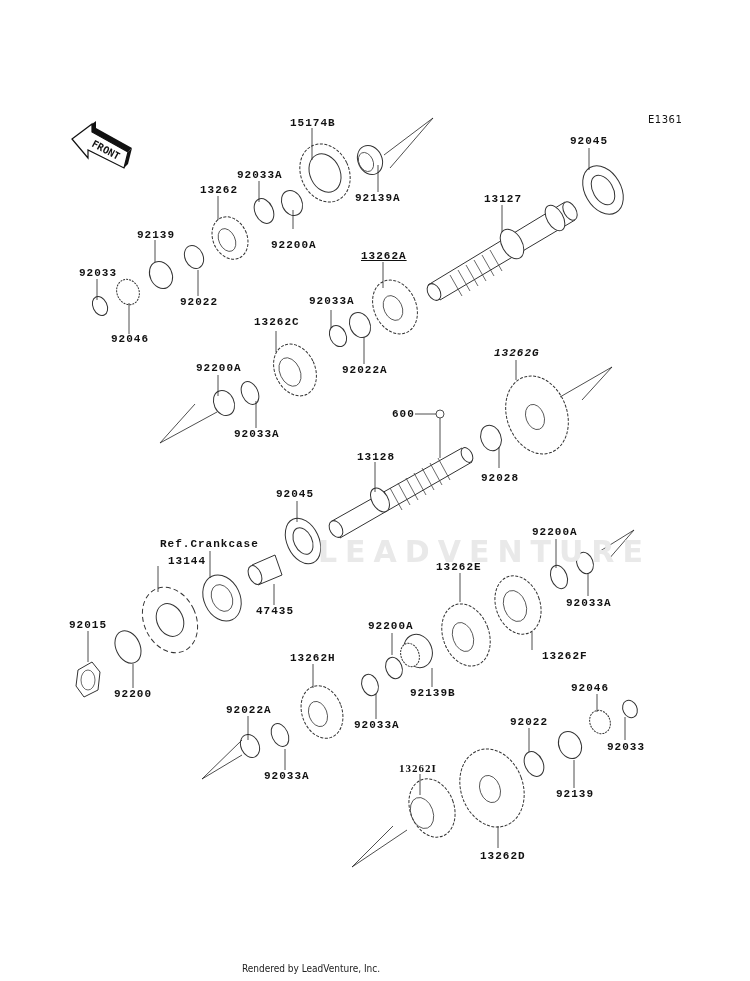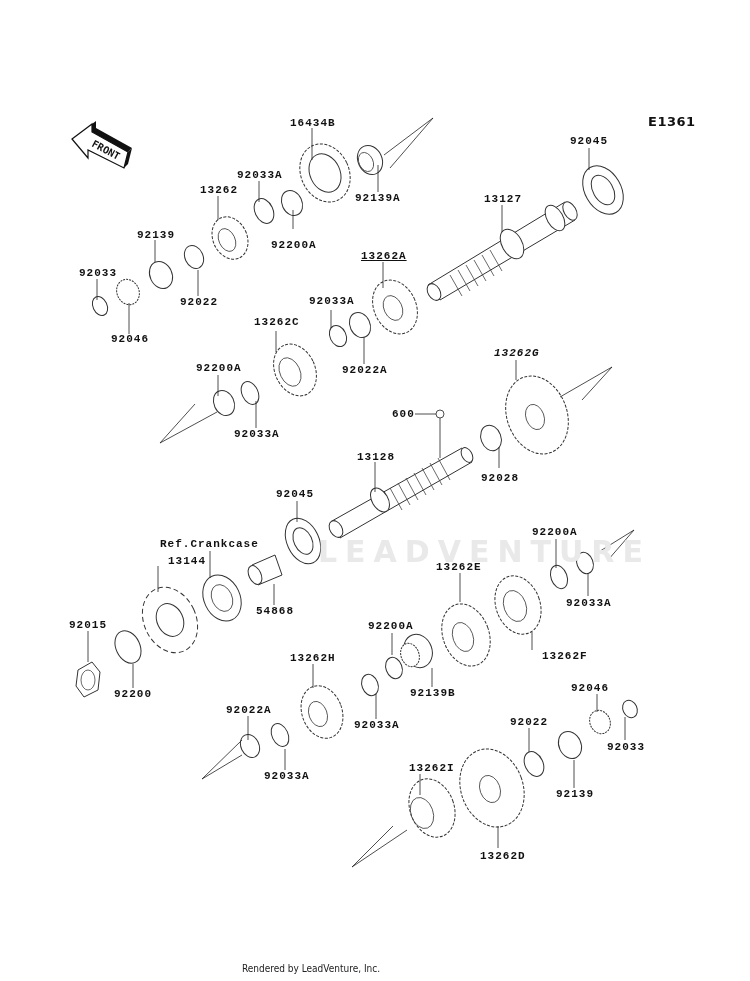--- a/index.html
+++ b/index.html
@@ -1,19 +1,19 @@
 <!DOCTYPE html>
 <html><head>
 <meta charset="utf-8">
 <style>
   html, body { margin: 0; padding: 0; background: #ffffff; }
   body { width: 750px; height: 981px; position: relative; overflow: hidden; font-family: "DejaVu Sans", sans-serif; }
   #diagram { position: absolute; left: 0; top: 0; width: 750px; height: 981px; }
   .lbl { position: absolute; font-family: "Liberation Mono", "DejaVu Sans Mono", monospace; font-weight: bold; font-size: 11px; color: #111; letter-spacing: 1px; white-space: nowrap; line-height: 12px; }
-  .code { position: absolute; font-family: "DejaVu Sans", sans-serif; font-weight: bold; font-size: 13px; color: #111; letter-spacing: 0.5px; }
+  .code { position: absolute; font-family: "DejaVu Sans", sans-serif; font-weight: normal; font-size: 10px; color: #111; letter-spacing: 0.5px; }
   .footer { position: absolute; left: 0; width: 622px; top: 963px; text-align: center; font-family: "DejaVu Sans Condensed", "DejaVu Sans", sans-serif; font-size: 10px; color: #222; }
   .wm { position: absolute; font-family: "DejaVu Sans", sans-serif; font-size: 30px; letter-spacing: 8px; color: #e9e9e9; left: 318px; top: 534px; font-weight: bold; }
   svg .part { fill: #fff; stroke: #333; stroke-width: 1; }
   svg .thin { fill: none; stroke: #444; stroke-width: 0.8; }
   svg .leader { fill: none; stroke: #222; stroke-width: 0.8; }
 </style>
 </head>
 <body>
 
 <div id="diagram">
@@ -227,21 +227,21 @@
       <line x1="420" y1="774" x2="420" y2="795"></line>
       <line x1="498" y1="826" x2="498" y2="848"></line>
     </g>
   </svg>
 
   <div class="wm">LEADVENTURE</div>
 
   <div class="code" style="left:648px;top:114px;">E1361</div>
 
   
-  <div class="lbl" style="left:290px;top:117px;">16434B</div>
+  <div class="lbl" style="left:290px;top:117px;">15174B</div>
   <div class="lbl" style="left:355px;top:192px;">92139A</div>
   <div class="lbl" style="left:237px;top:169px;">92033A</div>
   <div class="lbl" style="left:200px;top:184px;">13262</div>
   <div class="lbl" style="left:271px;top:239px;">92200A</div>
   <div class="lbl" style="left:137px;top:229px;">92139</div>
   <div class="lbl" style="left:180px;top:296px;">92022</div>
   <div class="lbl" style="left:79px;top:267px;">92033</div>
   <div class="lbl" style="left:111px;top:333px;">92046</div>
   <div class="lbl" style="left:570px;top:135px;">92045</div>
   <div class="lbl" style="left:484px;top:193px;">13127</div>
@@ -251,34 +251,34 @@
   <div class="lbl" style="left:342px;top:364px;">92022A</div>
   <div class="lbl" style="left:196px;top:362px;">92200A</div>
   <div class="lbl" style="left:234px;top:428px;">92033A</div>
   <div class="lbl" style="left:494px;top:347px;font-style:italic;">13262G</div>
   <div class="lbl" style="left:392px;top:408px;">600</div>
   <div class="lbl" style="left:357px;top:451px;">13128</div>
   <div class="lbl" style="left:481px;top:472px;">92028</div>
   <div class="lbl" style="left:276px;top:488px;">92045</div>
   <div class="lbl" style="left:160px;top:538px;">Ref.Crankcase</div>
   <div class="lbl" style="left:140px;top:555px;margin-left:28px;">13144</div>
-  <div class="lbl" style="left:256px;top:605px;">54868</div>
+  <div class="lbl" style="left:256px;top:605px;">47435</div>
   <div class="lbl" style="left:532px;top:526px;">92200A</div>
   <div class="lbl" style="left:566px;top:597px;">92033A</div>
   <div class="lbl" style="left:436px;top:561px;">13262E</div>
   <div class="lbl" style="left:510px;top:650px;margin-left:32px;">13262F</div>
   <div class="lbl" style="left:69px;top:619px;">92015</div>
   <div class="lbl" style="left:114px;top:688px;">92200</div>
   <div class="lbl" style="left:368px;top:620px;">92200A</div>
   <div class="lbl" style="left:410px;top:687px;">92139B</div>
   <div class="lbl" style="left:290px;top:652px;">13262H</div>
   <div class="lbl" style="left:354px;top:719px;">92033A</div>
   <div class="lbl" style="left:571px;top:682px;">92046</div>
   <div class="lbl" style="left:510px;top:716px;">92022</div>
   <div class="lbl" style="left:607px;top:741px;">92033</div>
   <div class="lbl" style="left:226px;top:704px;">92022A</div>
   <div class="lbl" style="left:264px;top:770px;">92033A</div>
   <div class="lbl" style="left:556px;top:788px;">92139</div>
-  <div class="lbl" style="left:409px;top:762px;">13262I</div>
+  <div class="lbl" style="left:399px;top:762px;font-family:Liberation Serif, serif;">13262I</div>
   <div class="lbl" style="left:480px;top:850px;">13262D</div>
 
   <div class="footer">Rendered by LeadVenture, Inc.</div>
 </div>
 
 </body></html>

